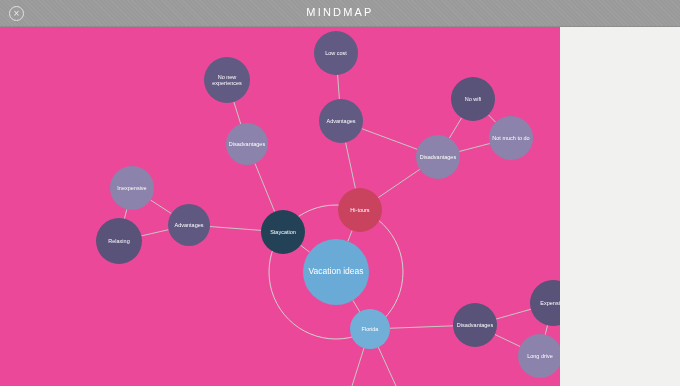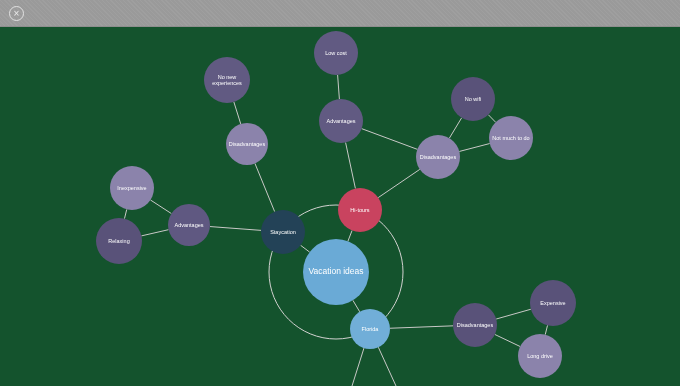--- a/index.html
+++ b/index.html
@@ -61,23 +61,23 @@
     line-height: 13px;
     text-align: center;
     cursor: pointer;
     user-select: none;
   }
 
   
   #canvas {
     position: absolute;
     top: 27px; left: 0;
-    width: 680px;
+    width: 560px;
     height: 359px;
-    background: #14532d;
+    background: #ec4899;
     overflow: hidden;
   }
 
   #edges {
     position: absolute;
     top: 0; left: 0;
     width: 680px;
     height: 359px;
     z-index: 1;
   }
@@ -103,20 +103,21 @@
     pointer-events: none;
   }
 </style>
 </head>
 <body>
 
 <div id="app">
 
   <div id="titlebar">
     <div id="close-button">×</div>
+    <div id="title-text">MINDMAP</div>
   </div>
 
   <div id="canvas">
     <svg id="edges" viewBox="0 0 680 359" preserveAspectRatio="none">
         <circle cx="336" cy="245" r="67" fill="none" stroke="#d2d2d0" stroke-width="1"></circle>
         <line x1="309.6597580390034" y1="225.1205721049082" x2="300.5601613073311" y2="218.2529519300612" stroke="#c8c8c6" stroke-width="1"></line>
         <line x1="347.9128053844045" y1="214.22525275695506" x2="352.0581297437303" y2="203.51649816202996" stroke="#c8c8c6" stroke-width="1"></line>
         <line x1="352.9051839398707" y1="273.3410436639009" x2="359.7544339758359" y2="284.8236099006661" stroke="#c8c8c6" stroke-width="1"></line>
         <line x1="261.06074791117027" y1="203.36622590827864" x2="209.9420133575193" y2="199.55951163300676" stroke="#c8c8c6" stroke-width="1"></line>
         <line x1="274.6700773941489" y1="184.63796696347512" x2="254.95128976013058" y2="136.4364860803192" stroke="#c8c8c6" stroke-width="1"></line>

